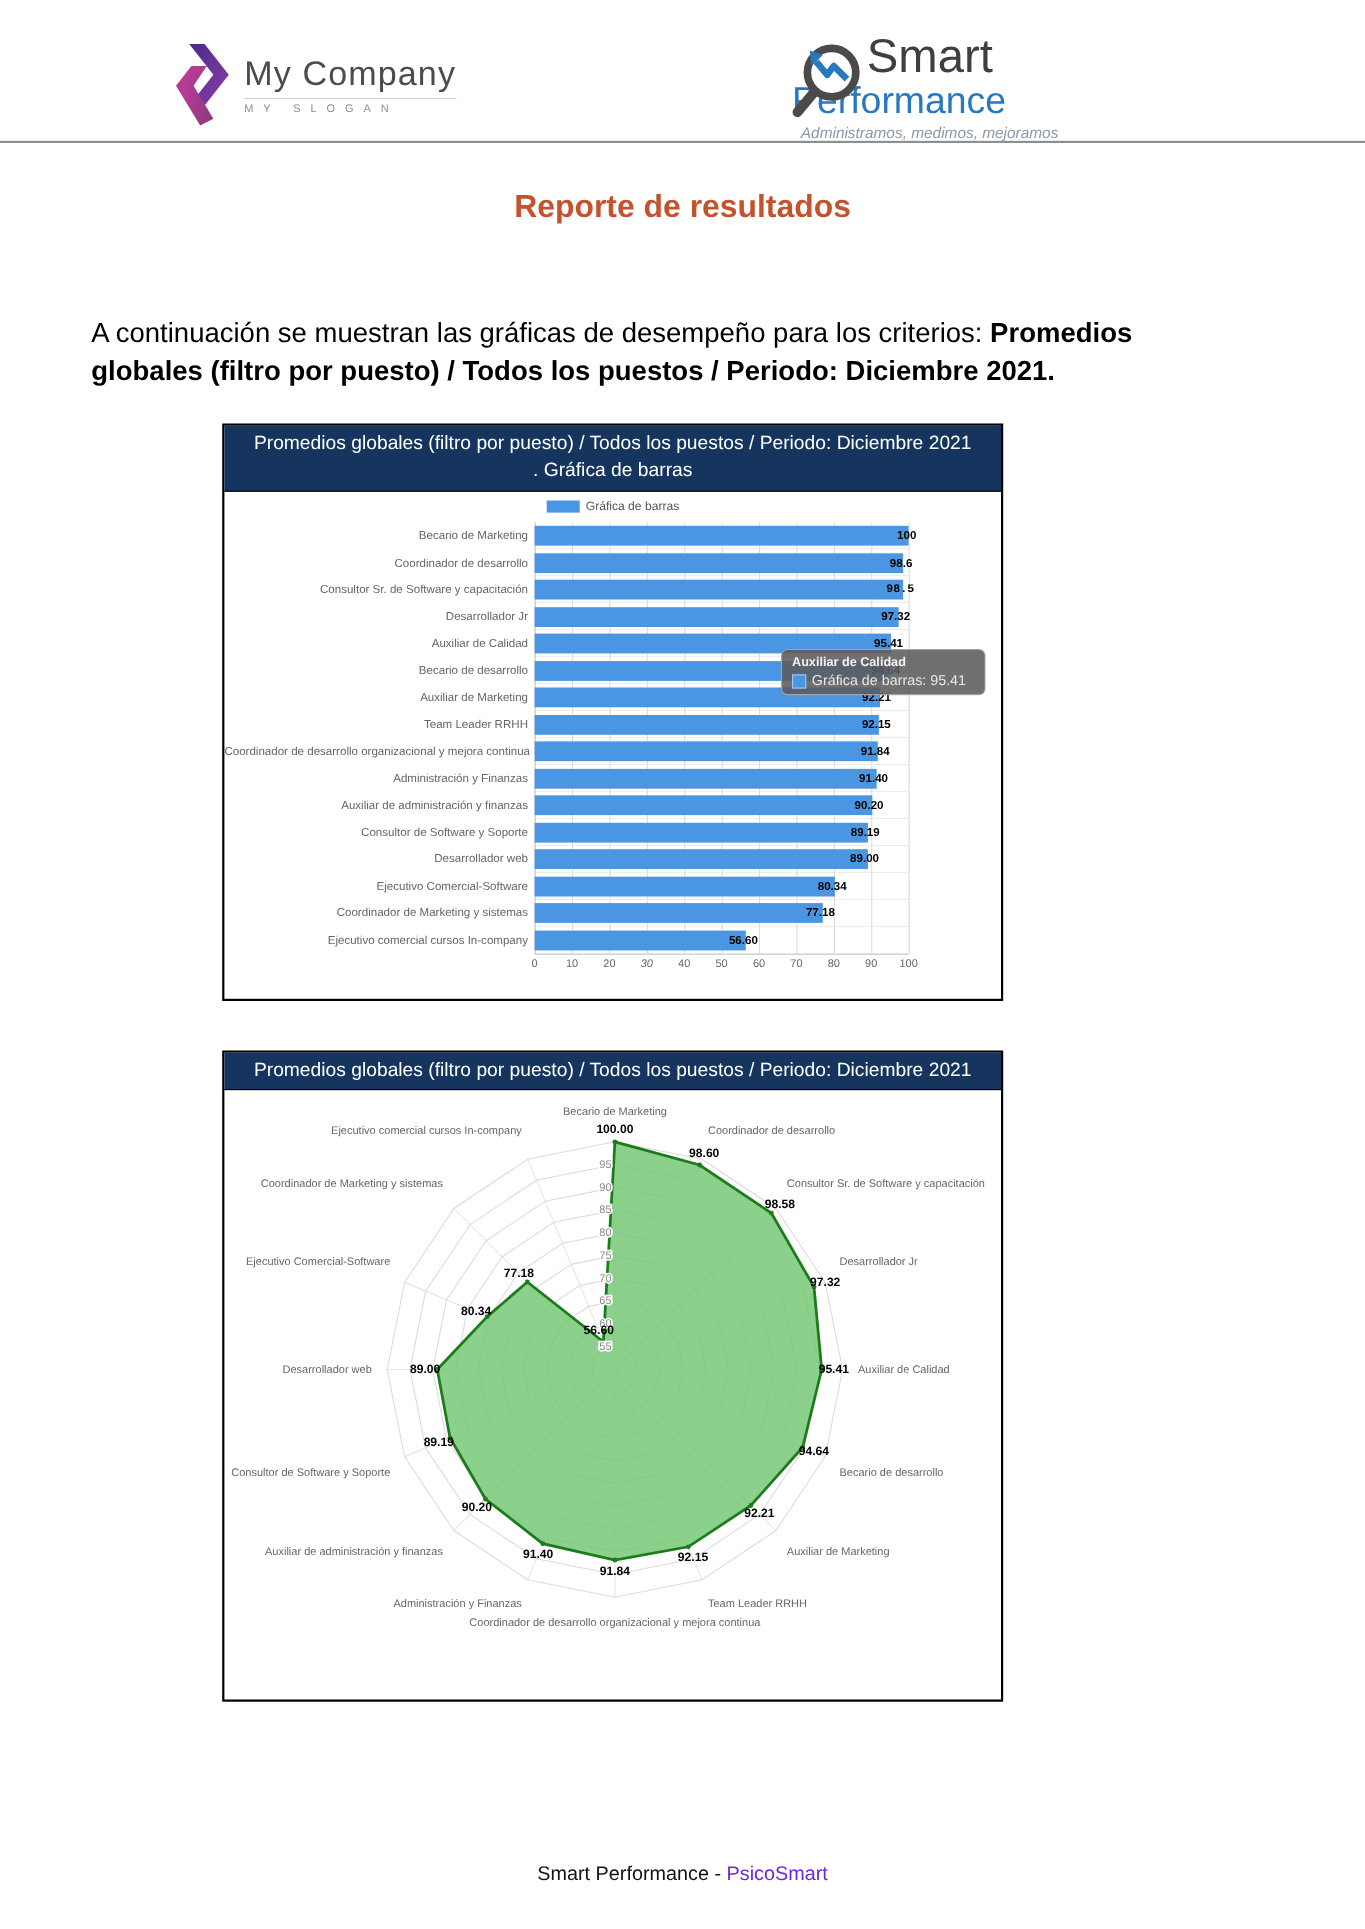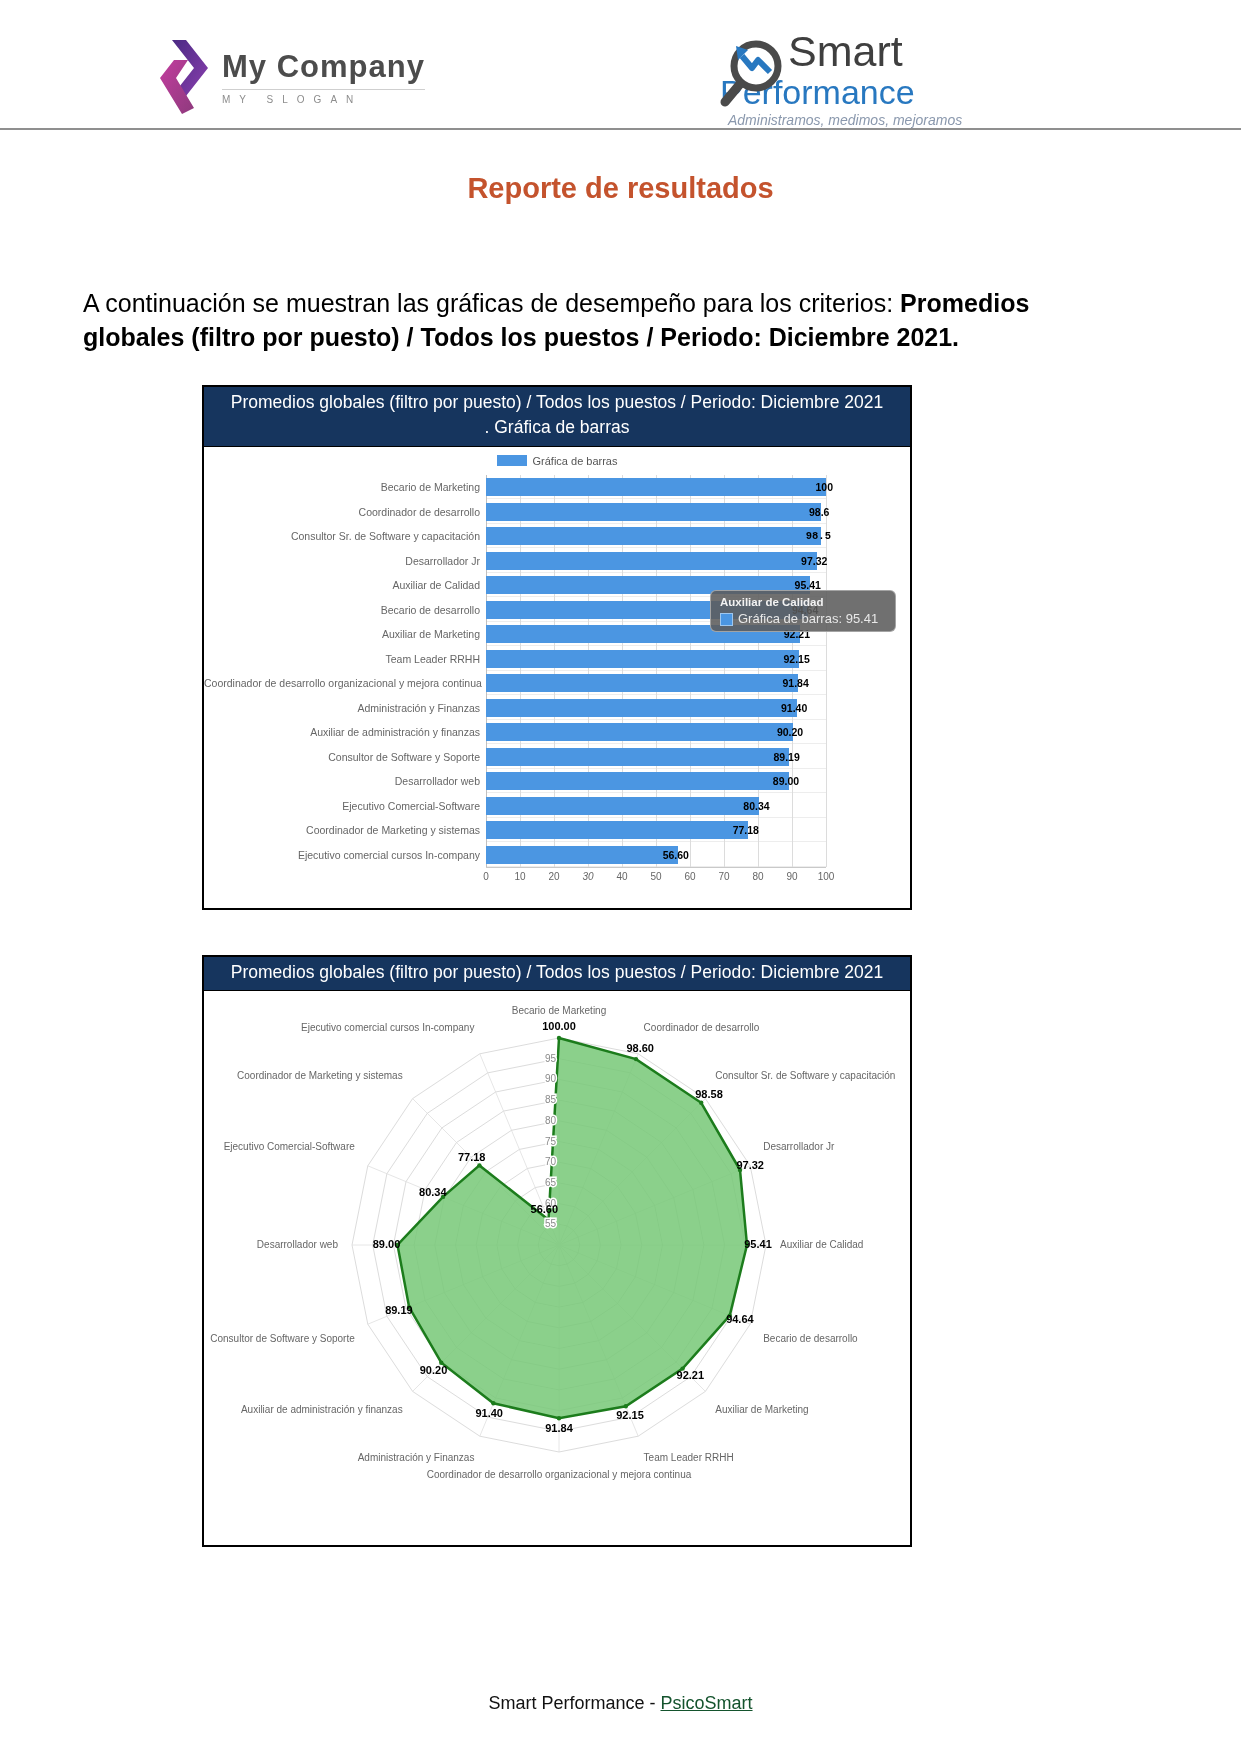--- a/index.html
+++ b/index.html
@@ -2,21 +2,21 @@
 <html><head>
 <meta charset="utf-8">
 <style>
   html,body{margin:0;padding:0;}
   body{position:relative;width:1241px;height:1754px;background:#fff;
        font-family:"Liberation Sans", sans-serif;color:#000;overflow:hidden;}
 
   
   .rule{position:absolute;top:128px;left:0;width:100%;border-top:2px solid #8f8f8f;}
   .brand-left{position:absolute;top:38px;left:150px;display:flex;align-items:center;gap:10px;}
-  .mc-text .mc-name{font-size:31px;font-weight:bold;color:#4c4c4c;letter-spacing:1px;}
+  .mc-text .mc-name{font-size:31px;font-weight:normal;color:#4c4c4c;letter-spacing:1px;}
   .mc-text .mc-slogan{margin-top:4px;padding-top:4px;border-top:1px solid #cfcfcf;
        font-size:10px;color:#8d8d8d;letter-spacing:9px;}
   .brand-right{position:absolute;top:30px;left:718px;width:280px;}
   .sp-icon{position:absolute;top:4px;left:0;}
   .sp-smart{margin-left:70px;font-size:43px;color:#3f3f3f;line-height:1.0;}
   .sp-perf{margin-left:2px;font-size:34px;color:#2878c0;line-height:1.0;margin-top:2px;}
   .sp-tag{margin-left:10px;font-size:14px;font-style:italic;color:#8a98ad;margin-top:3px;}
 
   
   .page-title{position:absolute;top:172px;left:0;width:100%;text-align:center;
@@ -62,21 +62,21 @@
   .tt-swatch{width:11px;height:11px;background:#4b96e2;border:1px solid #9ec7ef;display:inline-block;flex:none;}
 
   
   #radar-svg{display:block;margin:2px auto 0;}
   .rtick{font-size:10px;fill:#8a8a8a;paint-order:stroke;stroke:#fff;stroke-width:3px;}
   .rval{font-size:11px;font-weight:bold;fill:#000;}
   .rcat{font-size:10px;fill:#666;}
 
   
   .footer{position:absolute;top:1693px;left:0;width:100%;text-align:center;font-size:18px;color:#111;}
-  .footer a{color:#14532d;text-decoration:underline;cursor:pointer;}
+  .footer a{color:#6d28d9;cursor:pointer;}
 </style>
 </head>
 <body>
 
 <div class="brand-left">
   <svg width="62" height="78" viewBox="0 0 62 78">
     <defs>
       <linearGradient id="gp" x1="0" y1="0" x2="1" y2="1">
         <stop offset="0" stop-color="#4b2a84"></stop>
           <stop offset="1" stop-color="#8a3fae"></stop>

